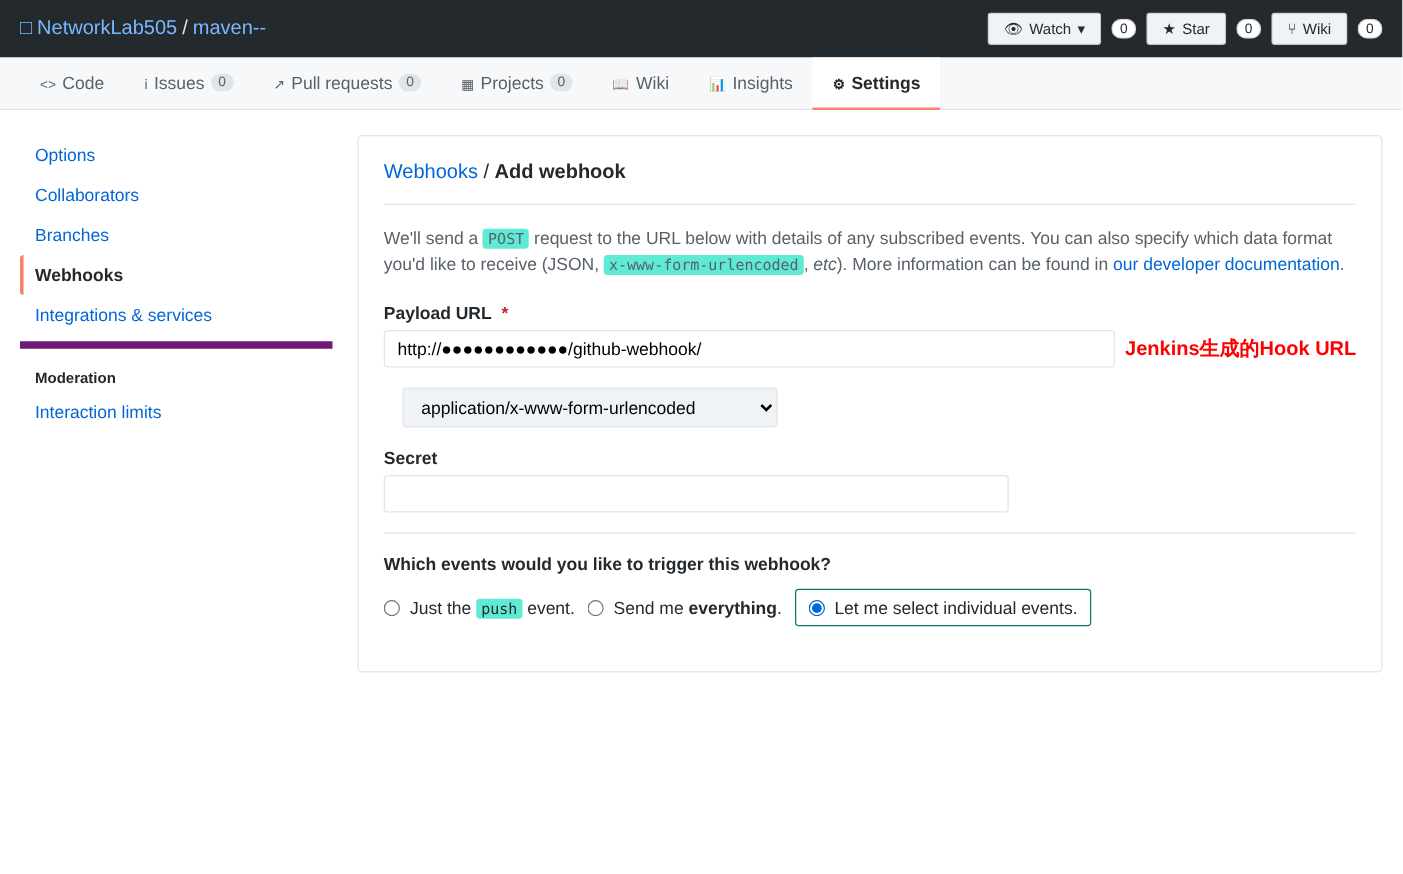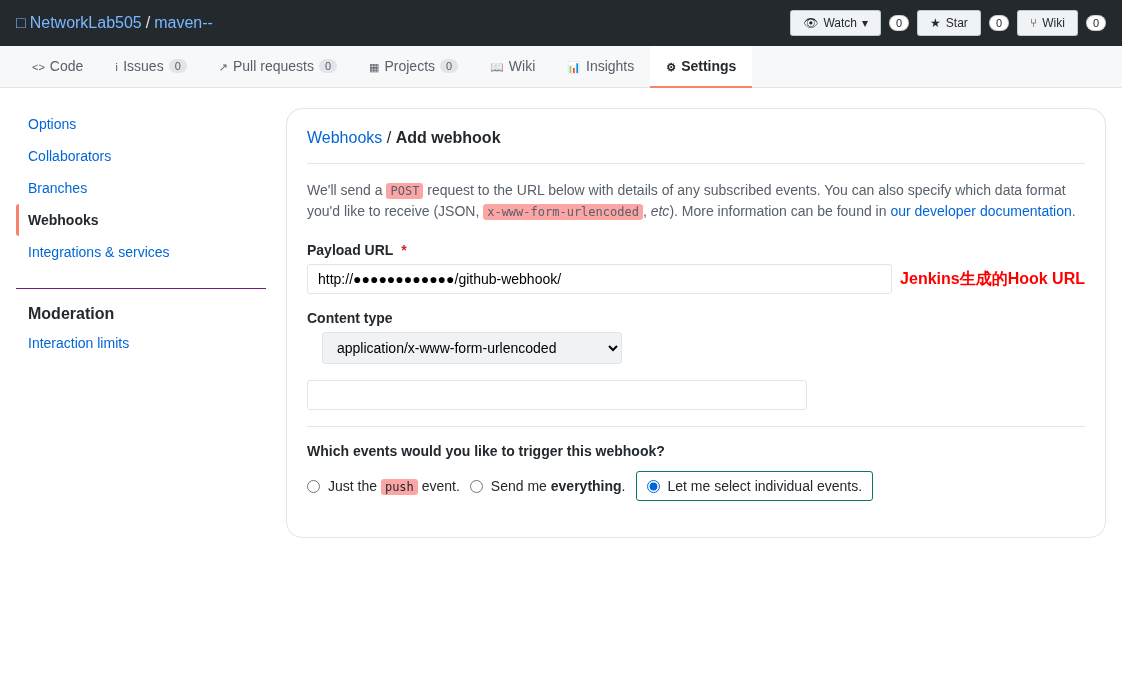--- a/index.html
+++ b/index.html
@@ -32,30 +32,30 @@
     .badge { background: #e1e4e8; border-radius: 20px; padding: 1px 6px; font-size: 11px; color: #586069; }
     
     
     .container { display: flex; padding: 20px 16px; gap: 20px; }
     
     
     .sidebar { width: 250px; flex-shrink: 0; }
     .sidebar-item { padding: 8px 12px; font-size: 14px; cursor: pointer; border-radius: 3px; }
     .sidebar-item a { color: #0366d6; text-decoration: none; display: block; }
     .sidebar-item.active { background: #fff; font-weight: 600; color: #24292e; border-left: 3px solid #f9826c; padding-left: 9px; }
-    .sidebar-section { font-size: 16px; font-weight: 600; color: #24292e; padding: 16px 12px 4px; text-transform: none; margin-top: 20px; border-top: 1px solid #701a75; }
+    .sidebar-section { font-size: 12px; font-weight: 600; color: #24292e; padding: 16px 12px 4px; text-transform: none; margin-top: 5px; border-top: 6px solid #701a75; }
     
     
     .main { flex: 1; }
-    .card { border: 1px solid #e1e4e8; border-radius: 16px; padding: 20px; margin-bottom: 16px; }
+    .card { border: 1px solid #e1e4e8; border-radius: 4px; padding: 20px; margin-bottom: 16px; }
     .breadcrumb { font-size: 16px; font-weight: 400; margin-bottom: 16px; color: #24292e; }
     .breadcrumb a { color: #0366d6; text-decoration: none; }
     .description { font-size: 14px; color: #586069; line-height: 1.5; margin-bottom: 20px; }
     .description a { color: #0366d6; text-decoration: none; }
-    code { font-family: "SFMono-Regular", Consolas, monospace; font-size: 12px; background: #fca5a5; padding: 1px 4px; border-radius: 3px; }
+    code { font-family: "SFMono-Regular", Consolas, monospace; font-size: 12px; background: #5eead4; padding: 1px 4px; border-radius: 3px; }
     .form-group { margin-bottom: 16px; }
     .form-label { display: block; font-weight: 600; font-size: 14px; margin-bottom: 6px; }
     .required { color: #cb2431; margin-left: 4px; }
     .form-input { width: 100%; border: 1px solid #e1e4e8; border-radius: 3px; padding: 6px 10px; font-size: 14px; outline: none; }
     .jenkins-label { color: red; font-size: 16px; font-weight: bold; margin-left: 8px; }
     .payload-row { display: flex; align-items: center; }
     .payload-row input { flex: 1; }
     select.form-input { background: #eff3f6; cursor: pointer; }
     .section-title { font-weight: 600; font-size: 14px; margin-bottom: 12px; }
     .radio-group { display: flex; flex-direction: row; gap: 10px; }
@@ -174,28 +174,28 @@
         <label class="form-label">
           <span>Payload URL</span><span class="required"> *</span>
         </label>
         <div class="payload-row">
           <input type="text" class="form-input" value="http://●●●●●●●●●●●●/github-webhook/" style="">
           <span class="jenkins-label">Jenkins生成的Hook URL</span>
         </div>
       </div>
 
       <div class="form-group">
-        <label class="form-label">Content type</label>
         <select class="form-input" style="width: 300px; margin-left: 15px;">
           <option>application/x-www-form-urlencoded</option>
           <option>application/json</option>
         </select>
       </div>
 
       <div class="form-group">
+        <label class="form-label">Secret</label>
         <input type="password" class="form-input" style="max-width: 500px;" value="">
       </div>
 
       <hr class="divider">
 
       <div class="form-group">
         <div class="section-title">Which events would you like to trigger this webhook?</div>
         <div class="radio-group">
 
           <label class="radio-item">

